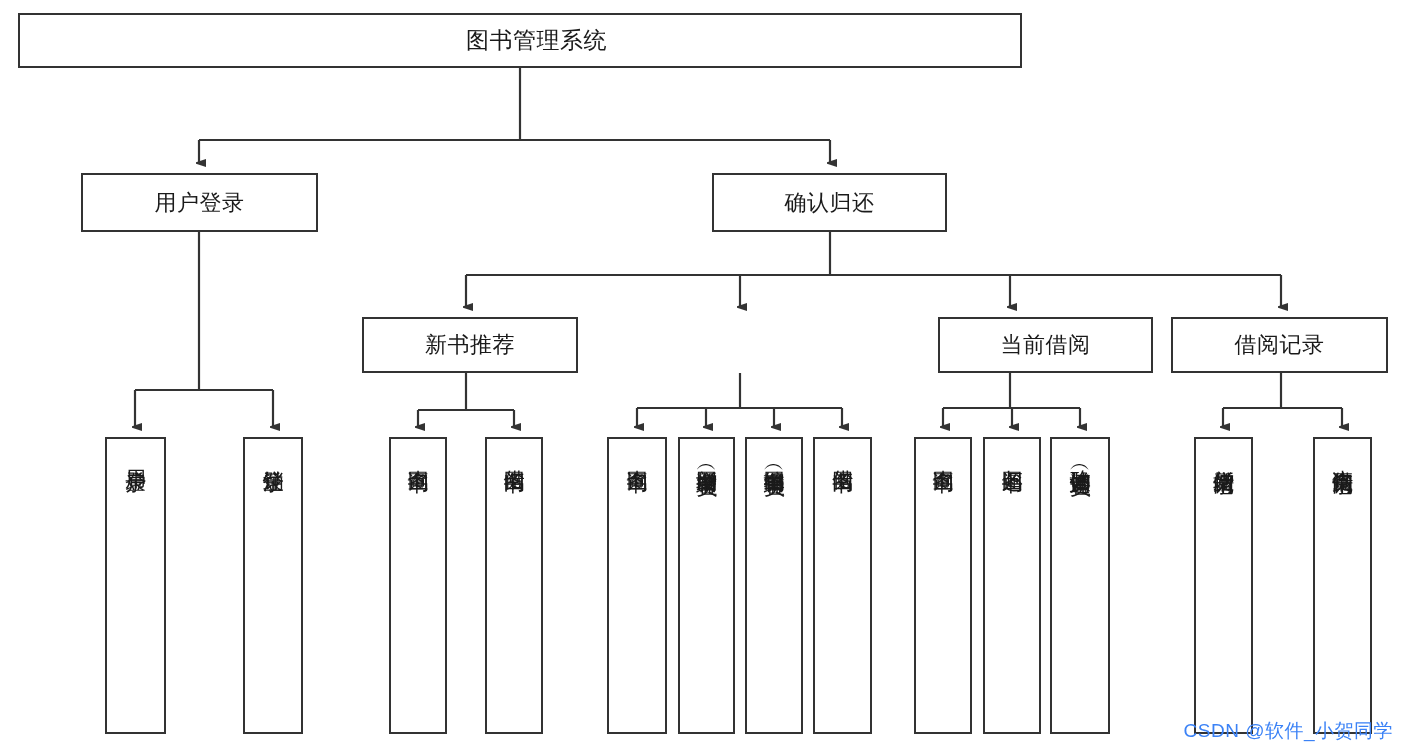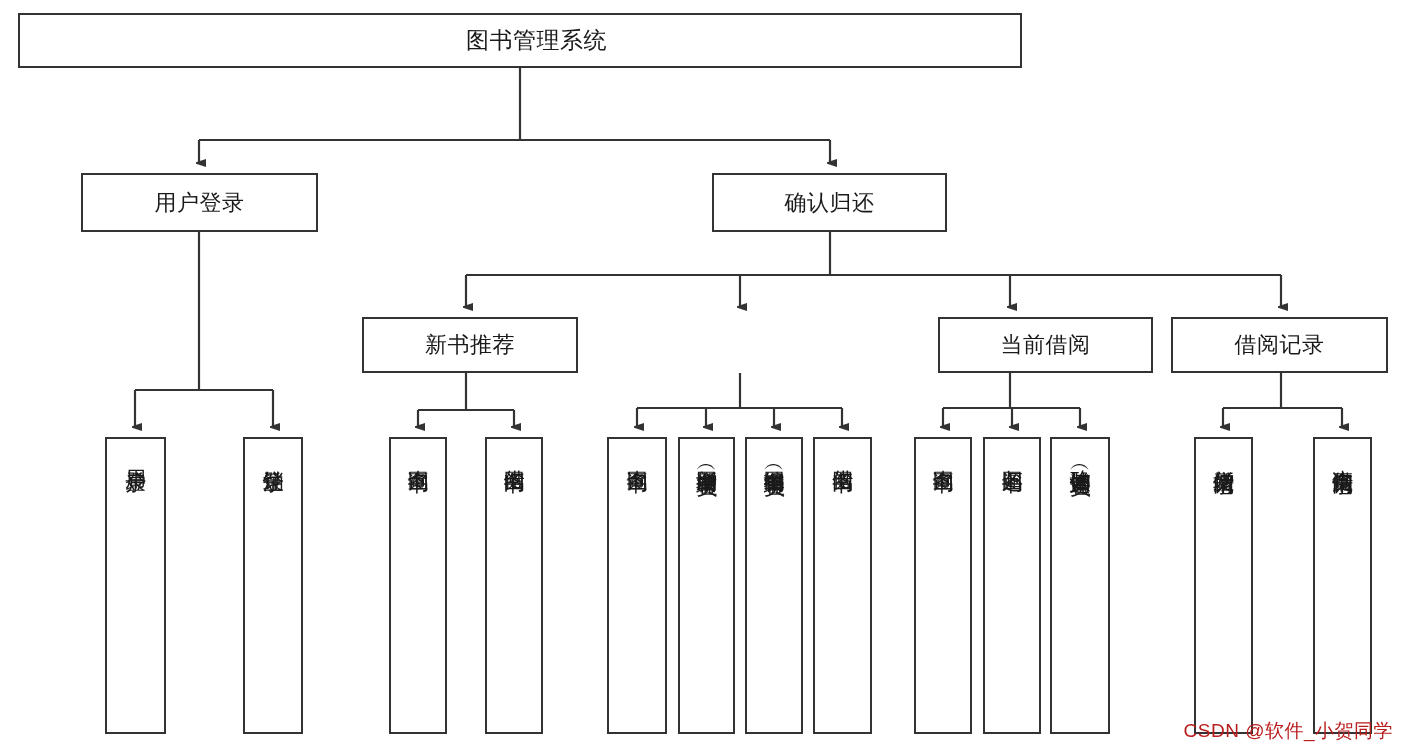--- a/index.html
+++ b/index.html
@@ -66,21 +66,21 @@
   .edge {
     stroke: #333333;
     stroke-width: 2.2;
     fill: none;
   }
   .watermark {
     position: absolute;
     right: 12px;
     bottom: 3px;
     font-size: 19px;
-    color: #b91c1c;
+    color: #3b82f6;
     white-space: nowrap;
     letter-spacing: 0.5px;
   }
 </style>
 </head>
 <body>
 
 <div id="canvas">
 
   <svg id="edges" viewBox="0 0 1405 747">

